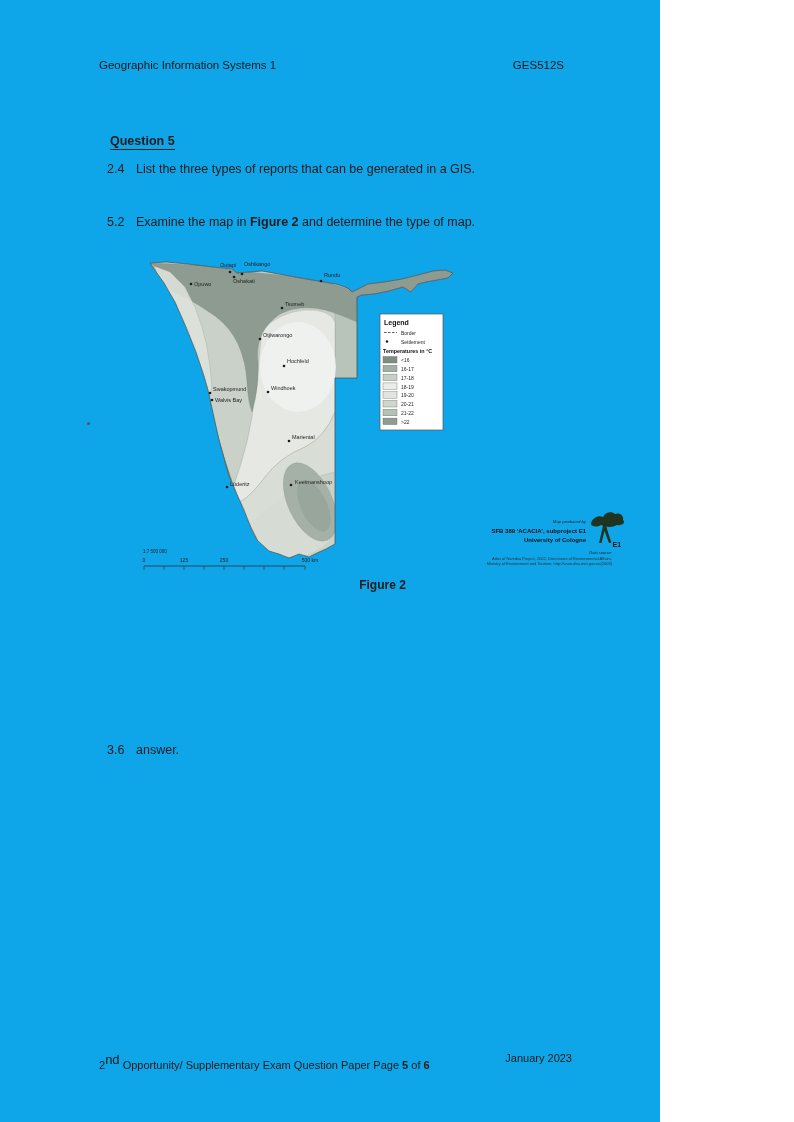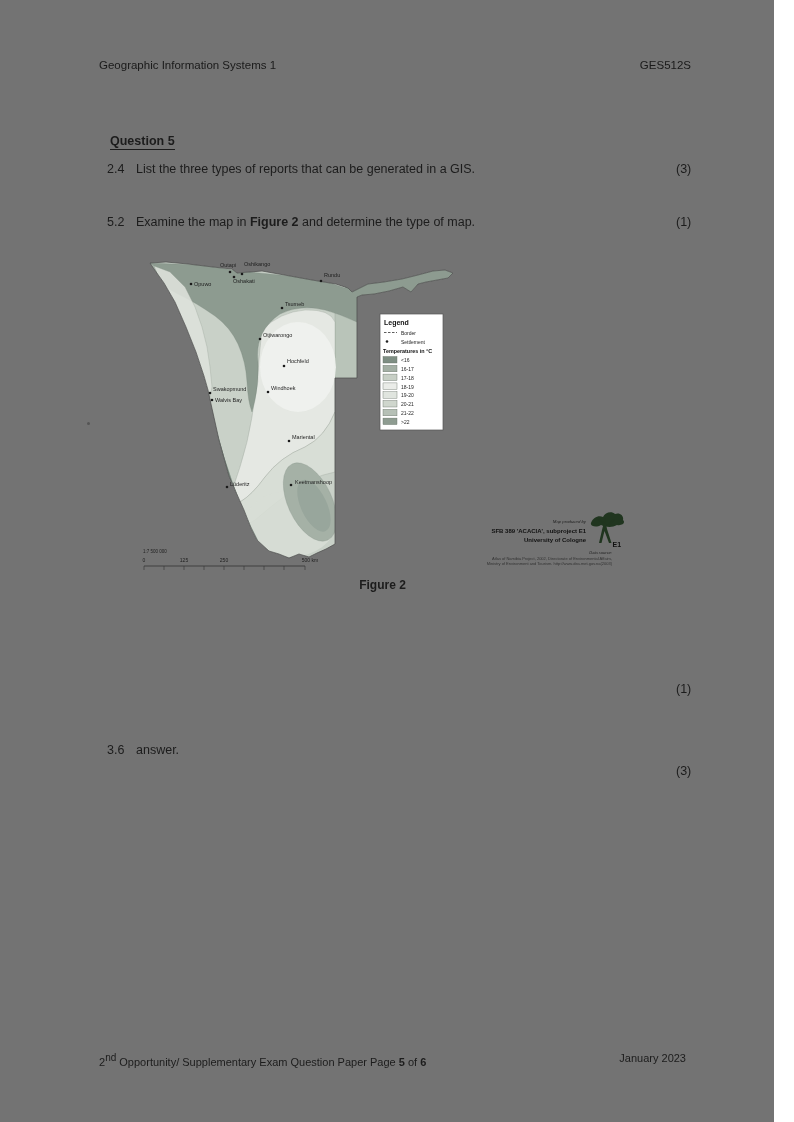--- a/index.html
+++ b/index.html
@@ -1,53 +1,53 @@
 <!DOCTYPE html>
 <html><head>
 <meta charset="utf-8">
 <style>
   html,body{margin:0;padding:0;background:#ffffff;}
   .page{
-    position:relative;width:774px;height:1122px;background:#737373;
+    position:relative;width:660px;height:1122px;background:#0ea5e9;
     font-family:"Liberation Sans",sans-serif;color:#1c1c1c;overflow:hidden;
   }
   .abs{position:absolute;}
   .hdr{font-size:11.5px;color:#1a1a1a;}
   .qheading{font-size:12.5px;font-weight:bold;border-bottom:1.6px solid #1c1c1c;padding-bottom:1px;}
   .q{position:absolute;left:107px;display:flex;font-size:12.5px;}
   .qnum{width:29px;flex:none;}
   .qtext{width:527px;}
   .qline{line-height:15px;margin-bottom:13px;}
   .just{text-align:justify;text-align-last:justify;}
   .marks{position:absolute;left:676px;font-size:12.5px;}
   .b{font-weight:bold;}
   .fig-title{left:140px;width:485px;text-align:center;font-size:12.5px;font-weight:bold;}
   .fig-caption{left:140px;width:485px;text-align:center;font-size:12px;font-weight:bold;}
   .footer{font-size:11px;}
-  sup{font-size:10px;}
+  sup{font-size:13px;}
   .stray{width:3px;height:3px;background:#555;border-radius:50%;}
   svg{font-family:"Liberation Sans",sans-serif;}
   .setl{font-size:5.5px;fill:#1f1f1f;}
   .lgl{font-size:5px;fill:#1f1f1f;}
   .scl{font-size:5px;fill:#1f1f1f;text-anchor:middle;}
   .leg-title{font-size:7px;font-weight:bold;fill:#111;}
   .leg-sub{font-size:5.4px;font-weight:bold;fill:#111;}
   .scale-ratio{font-size:4.5px;fill:#222;}
   .attr-it{font-size:4.3px;font-style:italic;fill:#222;text-anchor:end;}
   .attr-b{font-size:6px;font-weight:bold;fill:#111;text-anchor:end;}
   .attr-s{font-size:4px;fill:#333;text-anchor:end;}
   .e1{font-size:7px;font-weight:bold;fill:#111;}
 </style>
 </head>
 <body>
 
 <div class="page">
 
   <div class="abs hdr" style="left:99px;top:59px;">Geographic Information Systems 1</div>
-  <div class="abs hdr" style="right:83px;top:59px;">GES512S</div>
+  <div class="abs hdr" style="right:96px;top:59px;">GES512S</div>
 
   <div class="abs" style="left:110px;top:109px;margin-top:22px;">
     <span class="qheading">Question 5</span>
   </div>
 
   <div class="q" style="top:162px;">
     <span class="qnum">2.4</span>
     <div class="qtext">
       <div class="qline">List the three types of reports that can be generated in a GIS.</div>
     </div>

